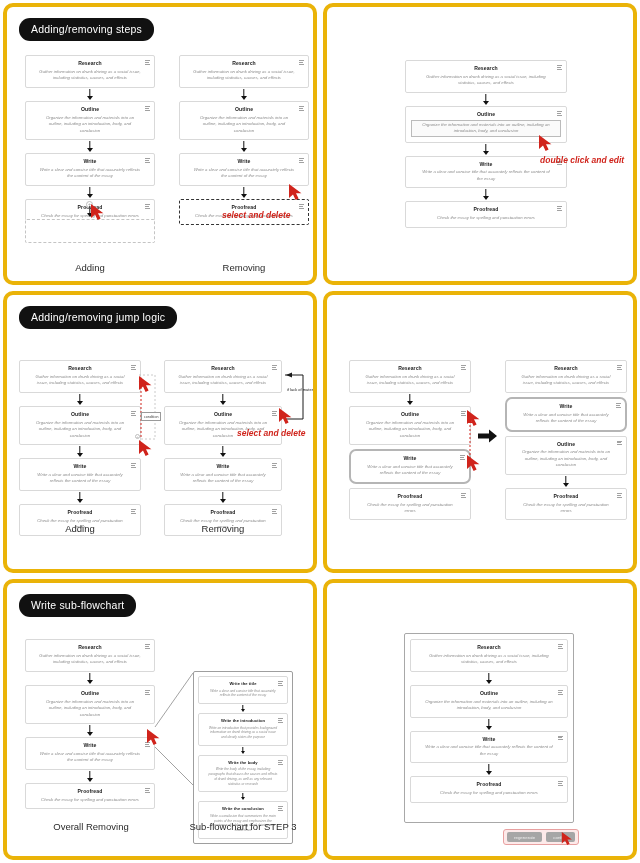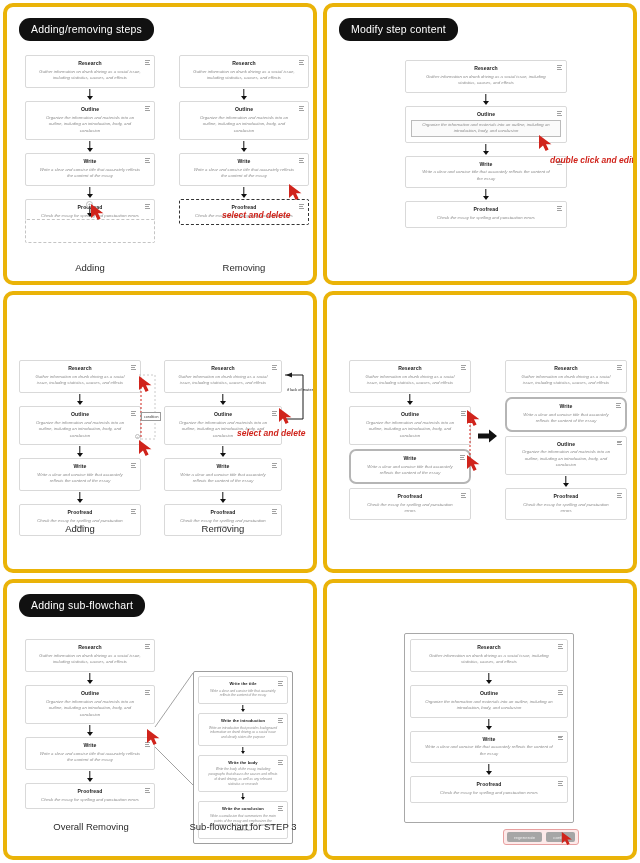--- a/index.html
+++ b/index.html
@@ -294,21 +294,20 @@
     <svg class="cursor" style="left:281px; top:176px;" viewBox="0 0 16 18">
       <path d="M1 1 L1 15 L5 11.5 L7.6 17 L10.6 15.6 L8 10.2 L13.4 10.2 Z" fill="#d0241c"></path>
     </svg>
     <div class="note" style="left:215px; top:203px;">select and delete</div>
 
     <div class="caption" style="left:18px; top:255px; width:130px;">Adding</div>
     <div class="caption" style="left:172px; top:255px; width:130px;">Removing</div>
   </div>
 
   <div class="panel">
-    <div class="panel-title">Modify step content</div>
 
     <div class="flow" style="left:78px; top:53px; width:162px;">
       <div class="card">
         <div class="ico">
             <i></i>
             <i></i>
             <i></i>
           </div>
         <div class="t">Research</div>
         <div class="d">Gather information on drunk driving as a social issue, including statistics, causes, and effects</div>
@@ -340,24 +339,25 @@
             <i></i>
             <i></i>
           </div>
         <div class="t">Proofread</div>
         <div class="d">Check the essay for spelling and punctuation errors</div>
       </div>
     </div>
     <svg class="cursor" style="left:211px; top:127px;" viewBox="0 0 16 18">
       <path d="M1 1 L1 15 L5 11.5 L7.6 17 L10.6 15.6 L8 10.2 L13.4 10.2 Z" fill="#d0241c"></path>
     </svg>
-    <div class="note" style="left:223px; top:148px;">double click and edit</div>
+    <div class="note" style="left:213px; top:148px;">double click and edit</div>
   </div>
 
   <div class="panel">
+    <div class="panel-title">Adding/removing jump logic</div>
 
     <div class="flow" style="left:12px; top:65px; width:122px;">
       <div class="card">
         <div class="ico">
             <i></i>
             <i></i>
             <i></i>
           </div>
         <div class="t">Research</div>
         <div class="d">Gather information on drunk driving as a social issue, including statistics, causes, and effects</div>
@@ -559,21 +559,21 @@
             <i></i>
             <i></i>
           </div>
         <div class="t">Proofread</div>
         <div class="d">Check the essay for spelling and punctuation errors</div>
       </div>
     </div>
   </div>
 
   <div class="panel">
-    <div class="panel-title">Adding sub-flowchart</div>
+    <div class="panel-title">Write sub-flowchart</div>
 
     <div class="flow" style="left:18px; top:56px; width:130px;">
       <div class="card">
         <div class="ico">
             <i></i>
             <i></i>
             <i></i>
           </div>
         <div class="t">Research</div>
         <div class="d">Gather information on drunk driving as a social issue, including statistics, causes, and effects</div>

